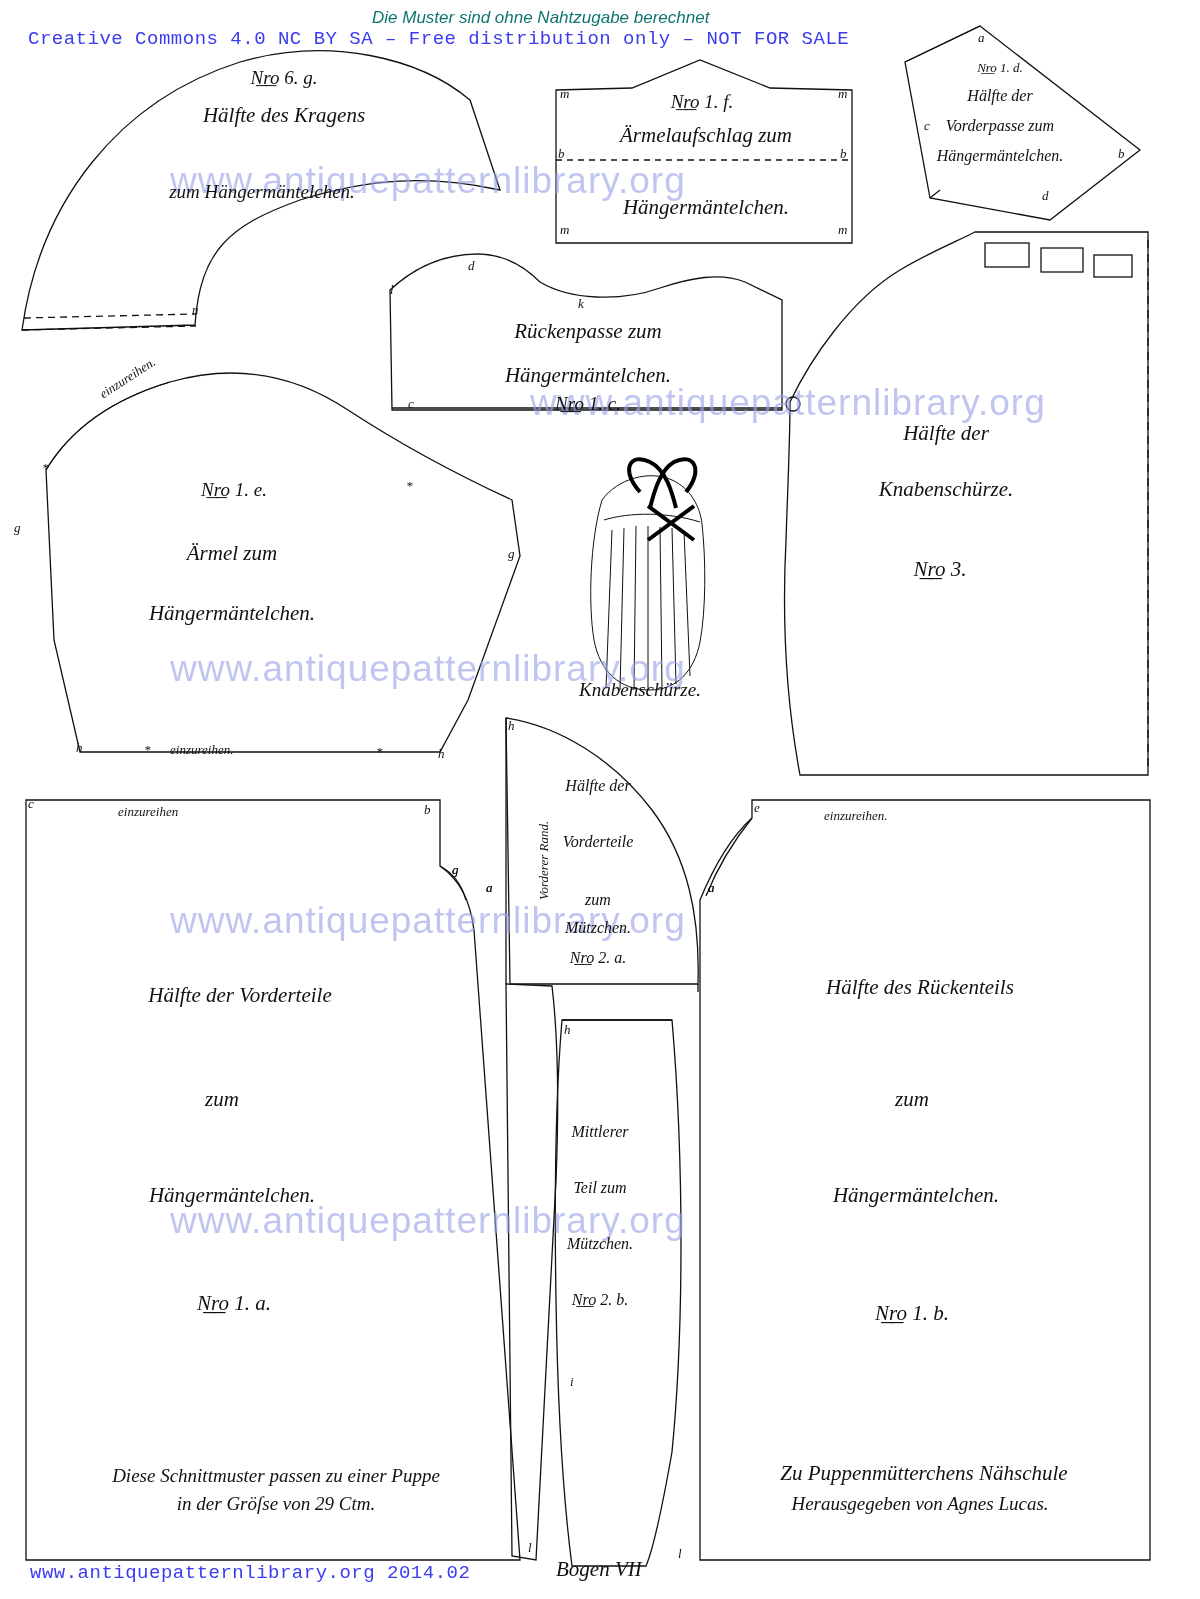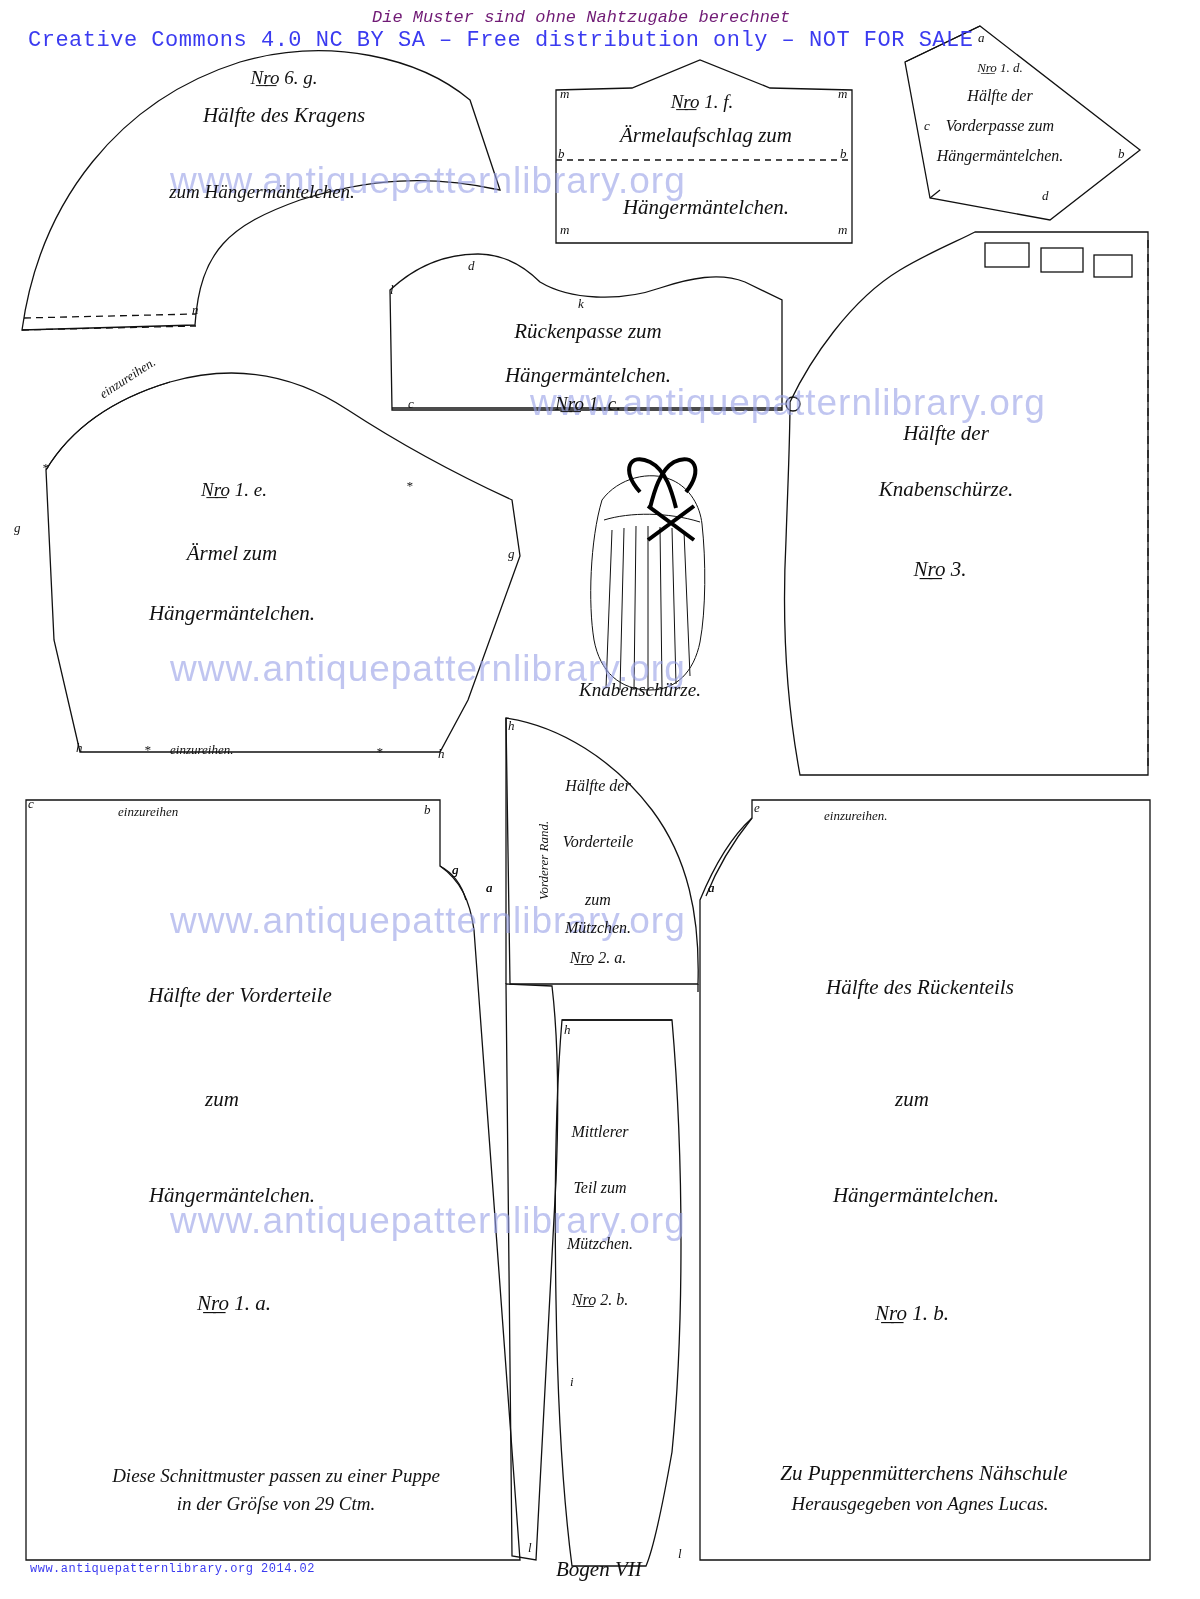--- a/index.html
+++ b/index.html
@@ -9,25 +9,25 @@
   svg.lines{position:absolute;left:0;top:0;width:1200px;height:1599px;pointer-events:none;}
   .lbl{position:absolute;font-family:"Liberation Serif", serif;font-style:italic;
        color:#111;white-space:nowrap;line-height:1.25;}
   .lbl.c{transform:translateX(-50%);text-align:center;}
   .small{font-size:13px;}
   .med{font-size:16px;}
   .big{font-size:19px;}
   .xbig{font-size:21px;}
   .mark{position:absolute;font-family:"Liberation Serif", serif;font-style:italic;font-size:13px;color:#111;}
   .cc{position:absolute;font-family:"Liberation Mono", monospace;color:#3b3bf0;
-      font-size:22px;letter-spacing:0.5px;white-space:nowrap;}
+      font-size:19px;letter-spacing:0.5px;white-space:nowrap;}
   .wm{position:absolute;font-family:"Liberation Sans", sans-serif;
       color:#9aa3e8;opacity:.62;font-size:37px;letter-spacing:1px;white-space:nowrap;}
-  .hdr{position:absolute;font-family:Liberation Mono, monospace;font-style:italic;
-       font-size:17px;color:#701a75;white-space:nowrap;}
+  .hdr{position:absolute;font-family:Liberation Sans, sans-serif;font-style:italic;
+       font-size:17px;color:#0f766e;white-space:nowrap;}
   .rot-v{transform:rotate(-90deg);transform-origin:0 0;}
 </style>
 </head>
 <body>
 
 <div id="sheet">
 
   <svg class="lines" viewBox="0 0 1200 1599">
     <g fill="none" stroke="#111" stroke-width="1.3">
 
@@ -93,21 +93,21 @@
                C566,1520 558,1430 556,1300 C554,1180 556,1090 562,1020 Z"></path>
       <path d="M562,1020 L672,1020"></path>
 
       <path d="M700,900 C714,866 730,838 752,818 L752,800 L1150,800 L1150,1560 L700,1560 Z"></path>
       <path d="M752,818 C736,838 718,866 706,896"></path>
     </g>
   </svg>
 
   <div class="hdr" style="left:372px;top:8px;">Die Muster sind ohne Nahtzugabe berechnet</div>
   <div class="cc" style="left:28px;top:28px;">Creative Commons 4.0 NC BY SA – Free distribution only – NOT FOR SALE</div>
-  <div class="cc" style="left:30px;top:1562px;font-size:12px;">www.antiquepatternlibrary.org 2014.02</div>
+  <div class="cc" style="left:30px;top:1562px;font-size:19px;">www.antiquepatternlibrary.org 2014.02</div>
   <div class="lbl xbig" style="left:556px;top:1556px;">Bogen VII</div>
 
   <div class="wm" style="left:170px;top:160px;">www.antiquepatternlibrary.org</div>
   <div class="wm" style="left:530px;top:382px;">www.antiquepatternlibrary.org</div>
   <div class="wm" style="left:170px;top:648px;">www.antiquepatternlibrary.org</div>
   <div class="wm" style="left:170px;top:900px;">www.antiquepatternlibrary.org</div>
   <div class="wm" style="left:170px;top:1200px;">www.antiquepatternlibrary.org</div>
 
   <div class="lbl big c" style="left:284px;top:66px;">N͟r͟o 6. g.</div>
   <div class="lbl xbig c" style="left:284px;top:102px;">Hälfte des Kragens</div>

